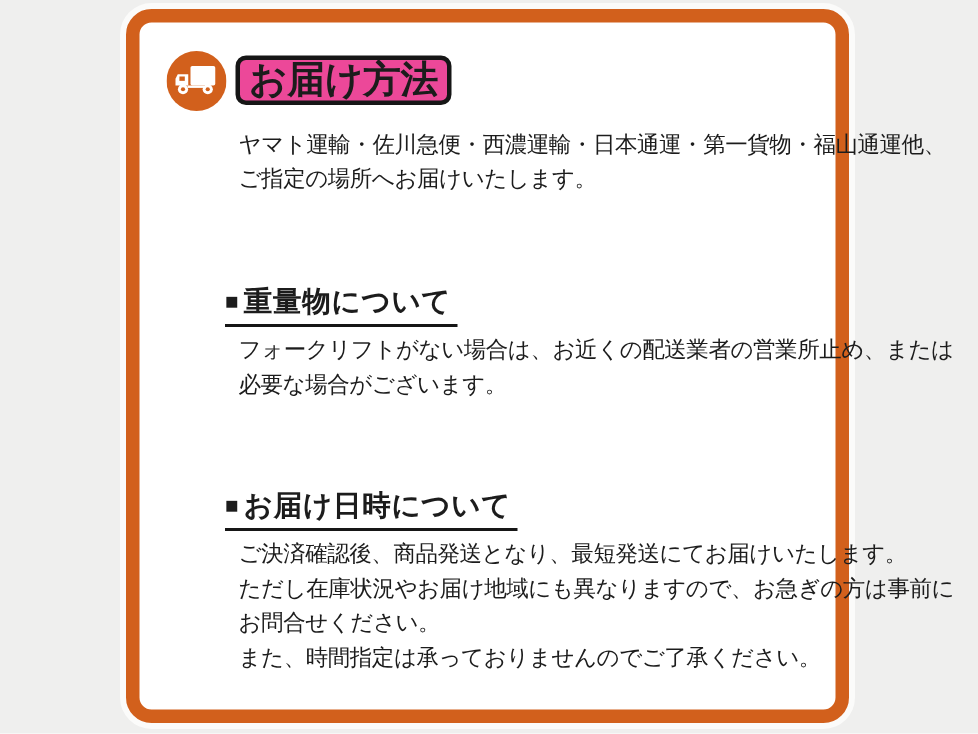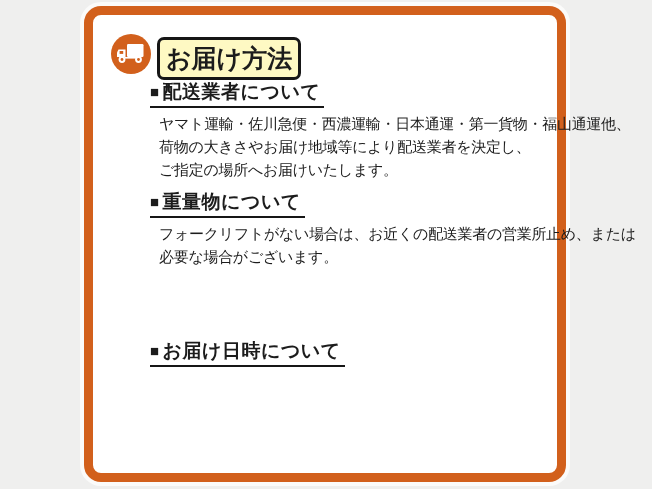--- a/index.html
+++ b/index.html
@@ -21,27 +21,27 @@
     border-radius:17px;
     box-shadow:0 0 0 4px #fbfbfa;
   }
   .card-inner{position:relative;width:100%;height:100%;}
   .badge{
     position:absolute;left:18px;top:19px;
     width:40px;height:40px;
   }
   .title-box{
     position:absolute;left:64px;top:22px;
-    height:43px;min-width:122px;
+    height:33px;min-width:122px;
     box-sizing:border-box;
     border:3px solid #161616;
     border-radius:7px;
     display:flex;align-items:center;justify-content:center;
     padding:0 6px;
-    background:#fef9c3;
+    background:#ec4899;
   }
   .title-box span{
     font-size:25px;font-weight:bold;
     letter-spacing:0px;line-height:1;
     white-space:nowrap;
   }
   .section{position:absolute;left:57px;right:10px;}
   .section-heading{
     display:inline-block;
     font-size:19px;font-weight:bold;
@@ -55,21 +55,21 @@
   .section-heading .bullet{font-size:15px;vertical-align:1px;margin-right:3px;}
   .section-body{
     margin:4px 0 0 9px;
     font-size:15px;
     line-height:23px;
     letter-spacing:-0.3px;
     white-space:nowrap;
   }
   .s1{top:66px;}
   .s2{top:176px;}
-  .s3{top:312px;margin-top:13px;}
+  .s3{top:312px;}
 </style>
 </head>
 <body>
 
 <div class="card">
   <div class="card-inner">
 
     <div class="badge">
       <svg width="40" height="40" viewBox="0 0 40 40" aria-hidden="true">
         <circle cx="20" cy="20" r="20" fill="#d2601c"></circle>
@@ -87,34 +87,38 @@
 
         <rect x="14" y="23" width="11" height="1.6" fill="#ffffff"></rect>
       </svg>
     </div>
 
     <div class="title-box">
       <span>お届け方法</span>
     </div>
 
     <div class="section s1">
-      <div class="section-heading"><span class="bullet">■</span><span>配送業者について</span></div>
       <div class="section-body">
         <div>ヤマト運輸・佐川急便・西濃運輸・日本通運・第一貨物・福山通運他、</div>
-        <div>荷物の大きさやお届け地域等により配送業者を決定し、</div>
         <div>ご指定の場所へお届けいたします。</div>
       </div>
     </div>
 
     <div class="section s2">
       <div class="section-heading"><span class="bullet">■</span><span>重量物について</span></div>
       <div class="section-body">
         <div>フォークリフトがない場合は、お近くの配送業者の営業所止め、または</div>
         <div>必要な場合がございます。</div>
       </div>
     </div>
 
     <div class="section s3">
       <div class="section-heading"><span class="bullet">■</span><span>お届け日時について</span></div>
+      <div class="section-body">
+        <div>ご決済確認後、商品発送となり、最短発送にてお届けいたします。</div>
+        <div>ただし在庫状況やお届け地域にも異なりますので、お急ぎの方は事前に</div>
+        <div>お問合せください。</div>
+        <div>また、時間指定は承っておりませんのでご了承ください。</div>
+      </div>
     </div>
 
   </div>
 </div>
 
 </body></html>

